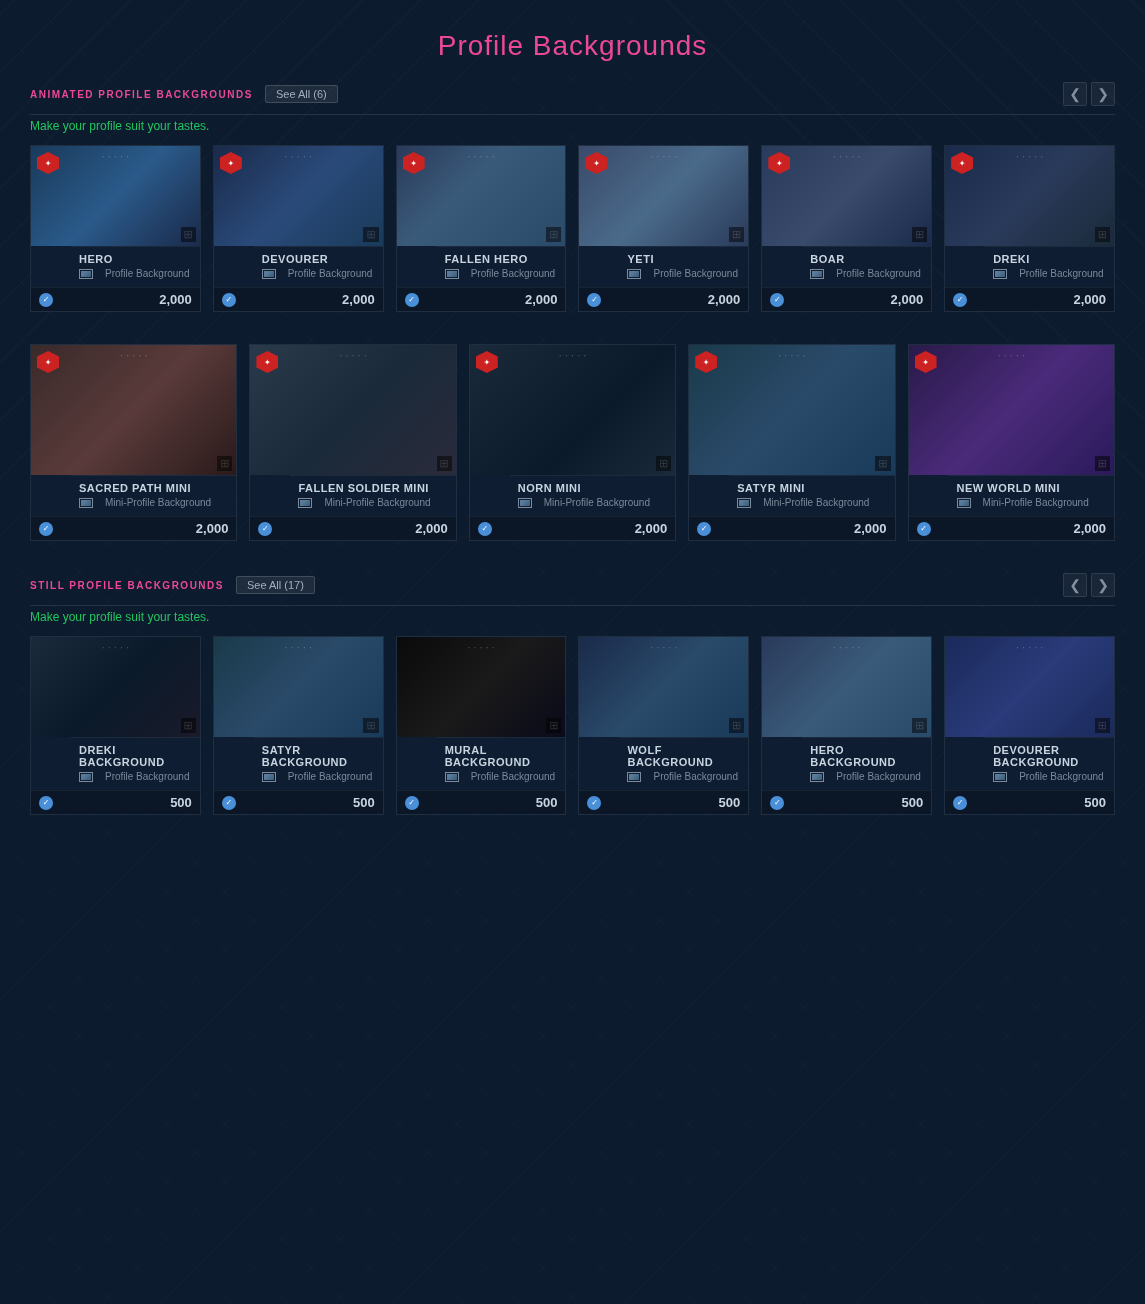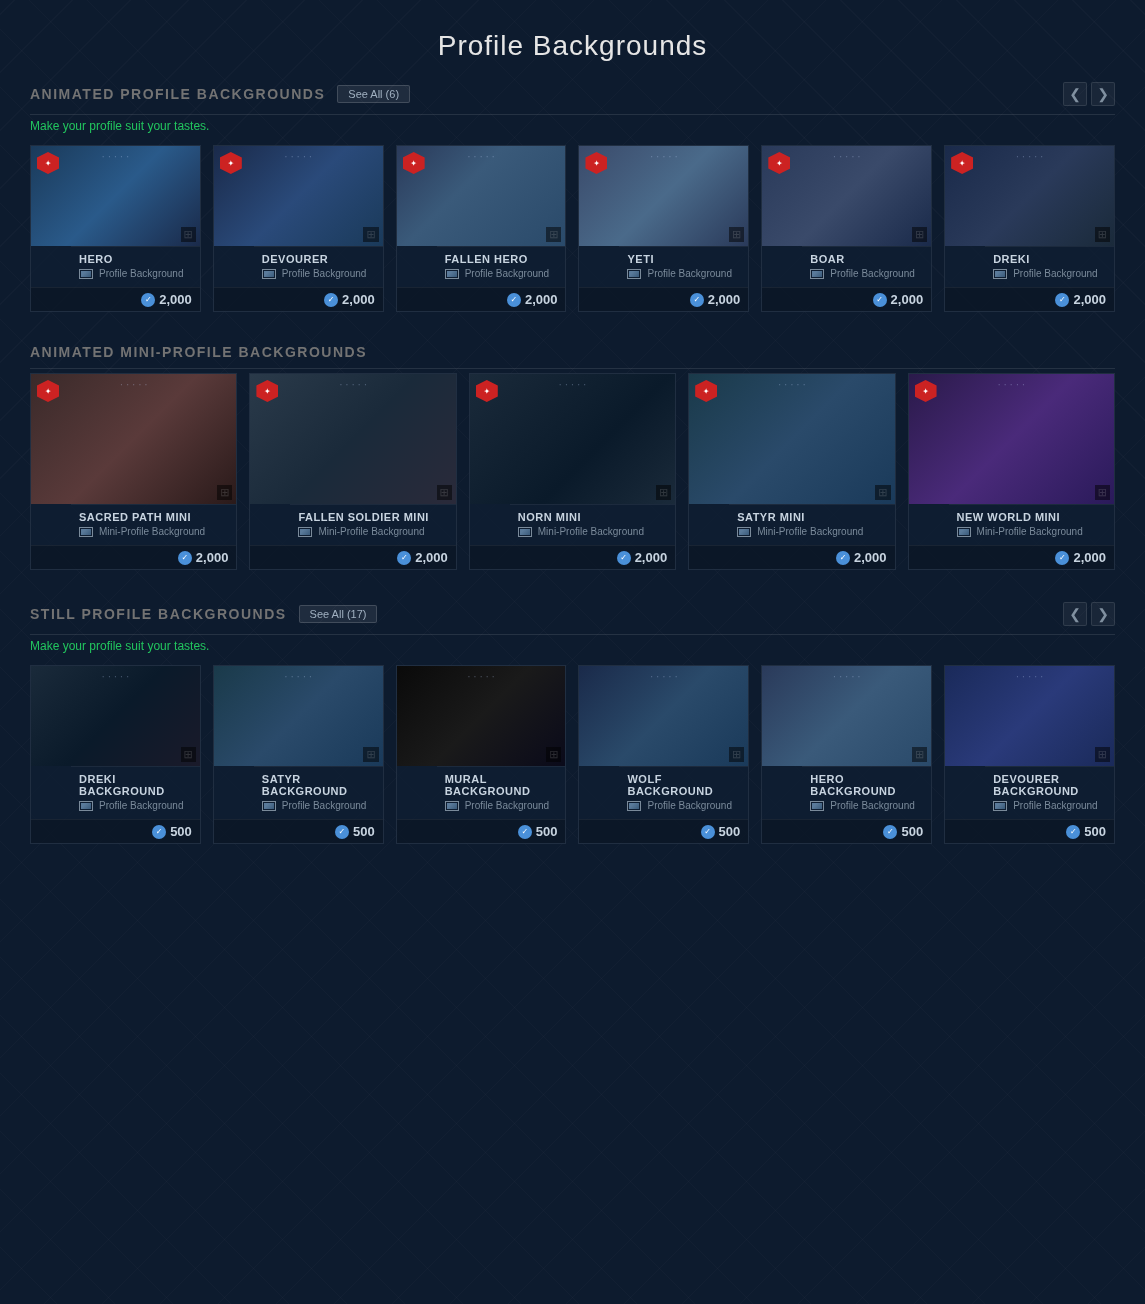--- a/index.html
+++ b/index.html
@@ -25,44 +25,44 @@
       font-family: 'Segoe UI', Arial, sans-serif;
       font-size: 13px;
       min-height: 1304px;
       padding: 0 30px 40px;
     }
 
     h1.page-title {
       text-align: center;
       font-size: 28px;
       font-weight: 300;
-      color: #e5e5e5;
+      color: #ec4899;
       padding: 30px 0 20px;
       letter-spacing: 1px;
     }
 
     .section {
       margin-bottom: 32px;
     }
 
     .section-header {
       display: flex;
       align-items: center;
       gap: 12px;
       margin-bottom: 4px;
       border-bottom: 1px solid rgba(255,255,255,0.1);
       padding-bottom: 8px;
       position: relative;
     }
 
     .section-title {
-      font-size: 14px;
+      font-size: 10px;
       font-weight: 700;
       letter-spacing: 1.5px;
-      color: #737373;
+      color: #ec4899;
       text-transform: uppercase;
     }
 
     .see-all-btn {
       background: rgba(255,255,255,0.08);
       border: 1px solid rgba(255,255,255,0.15);
       color: #a0b0c0;
       font-size: 11px;
       padding: 2px 10px;
       cursor: pointer;
@@ -176,21 +176,21 @@
       font-weight: 700;
       color: #c8d4e0;
       text-transform: uppercase;
       letter-spacing: 0.5px;
       margin-bottom: 3px;
     }
 
     .item-type-row {
       display: flex;
       align-items: center;
-      gap: 6px;
+      gap: 12px;
       margin-bottom: 4px;
     }
 
     .item-type-icon {
       width: 14px;
       height: 10px;
       border: 1px solid #7a8a9a;
       display: inline-block;
       position: relative;
     }
@@ -206,21 +206,21 @@
     }
 
     .item-type-label {
       font-size: 10px;
       color: #7a8a9a;
     }
 
     .item-price-row {
       display: flex;
       align-items: center;
-      justify-content: flex-end;
+      justify-content: space-between;
       padding: 4px 8px;
       border-top: 1px solid rgba(255,255,255,0.06);
       background: rgba(0,0,0,0.2);
     }
 
     .gem-icon-price {
       width: 14px;
       height: 14px;
       background: #4a90d9;
       border-radius: 50%;
@@ -405,23 +405,20 @@
             </div>
           </div>
           <div class="item-price-row">
             <span class="gem-icon-price"></span>
             <span class="price-value">2,000</span>
           </div>
         </div>
       </div>
     </div>
     <div class="section">
-      <div class="section-header">
-        <span class="section-title">ANIMATED MINI-PROFILE BACKGROUNDS</span>
-      </div>
       <div class="items-row">
         <div class="item-card mini-card">
           <div class="gem-badge"></div>
           <div class="item-thumbnail">
             <div class="thumbnail-bg thumb-sacred-path">
               <div class="snowflakes">· · · · ·</div>
               <div class="thumbnail-icon">⊞</div>
             </div>
           </div>
           <div class="item-info">

